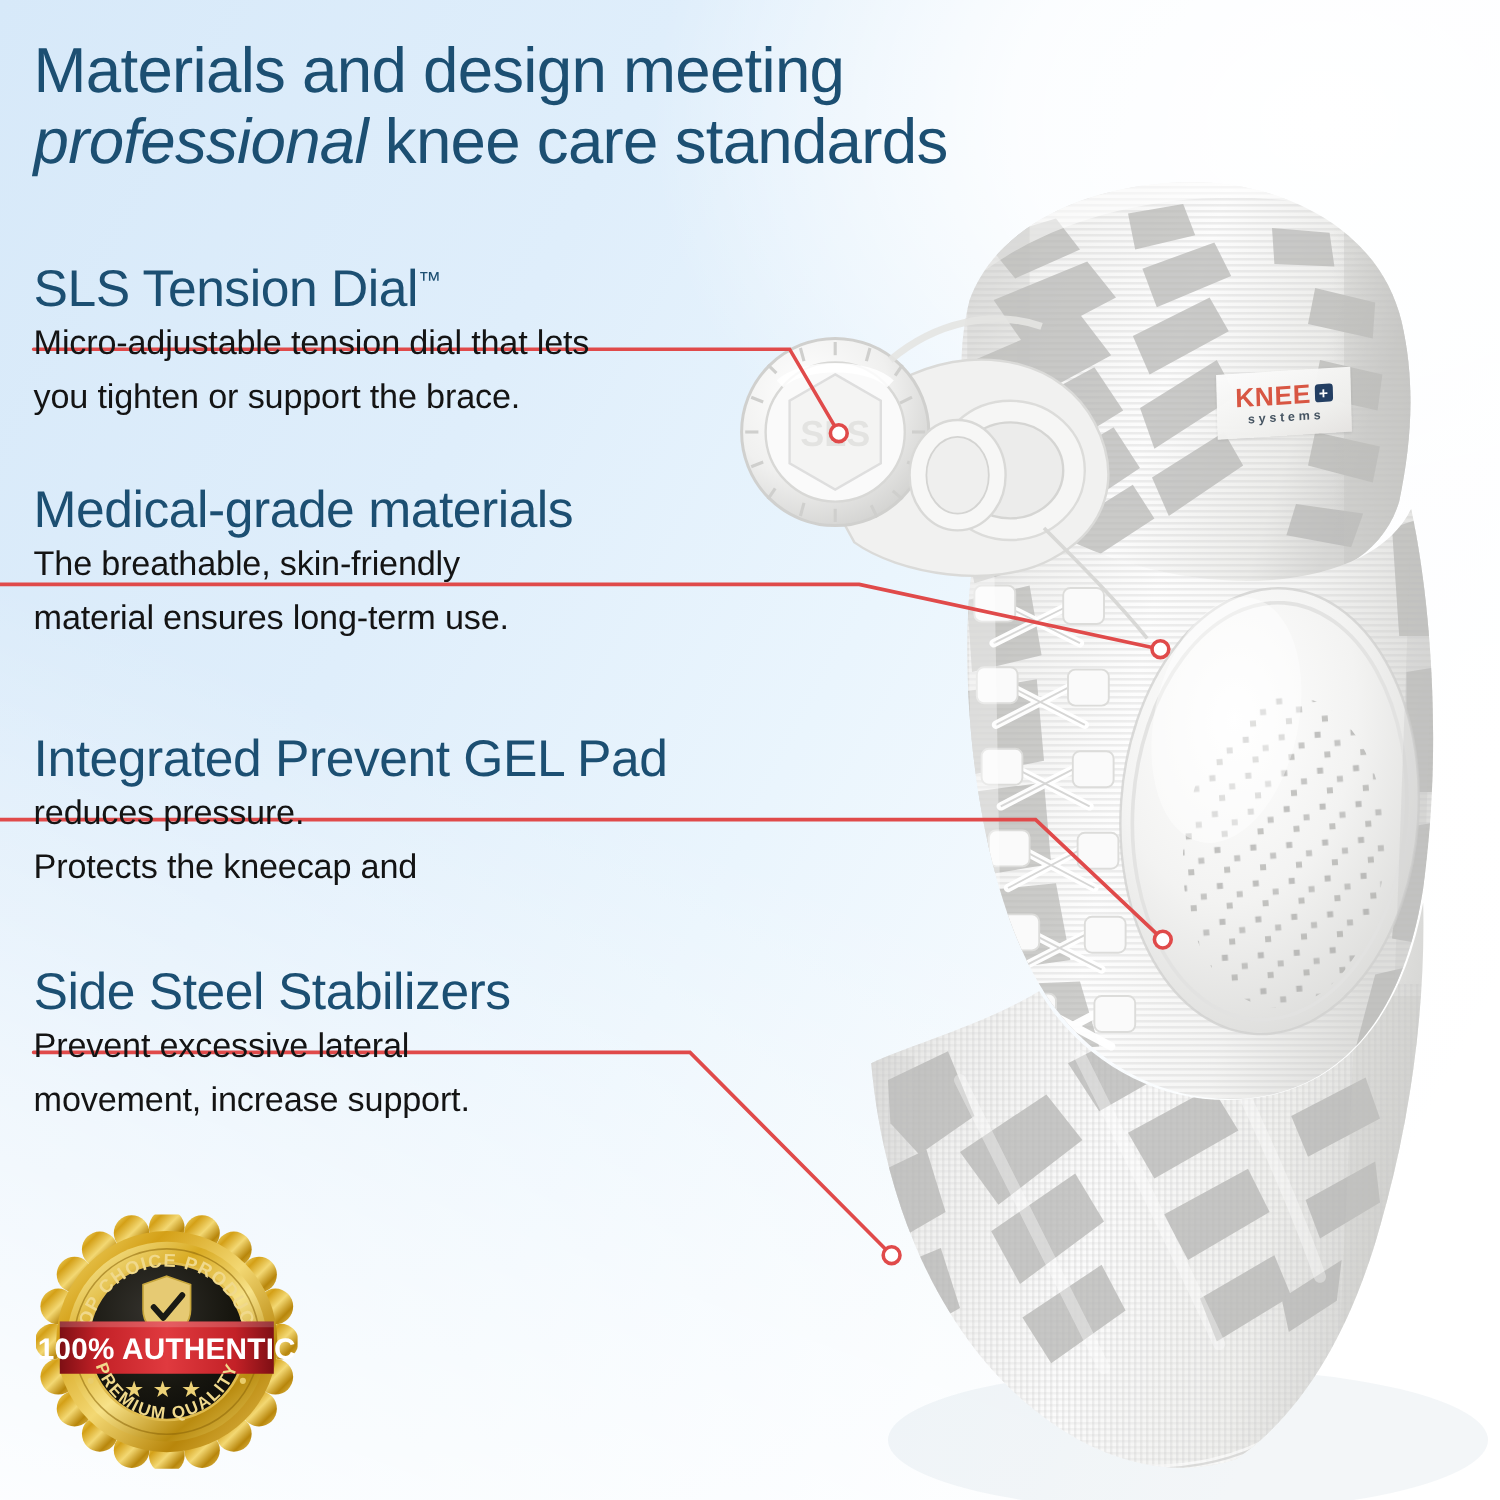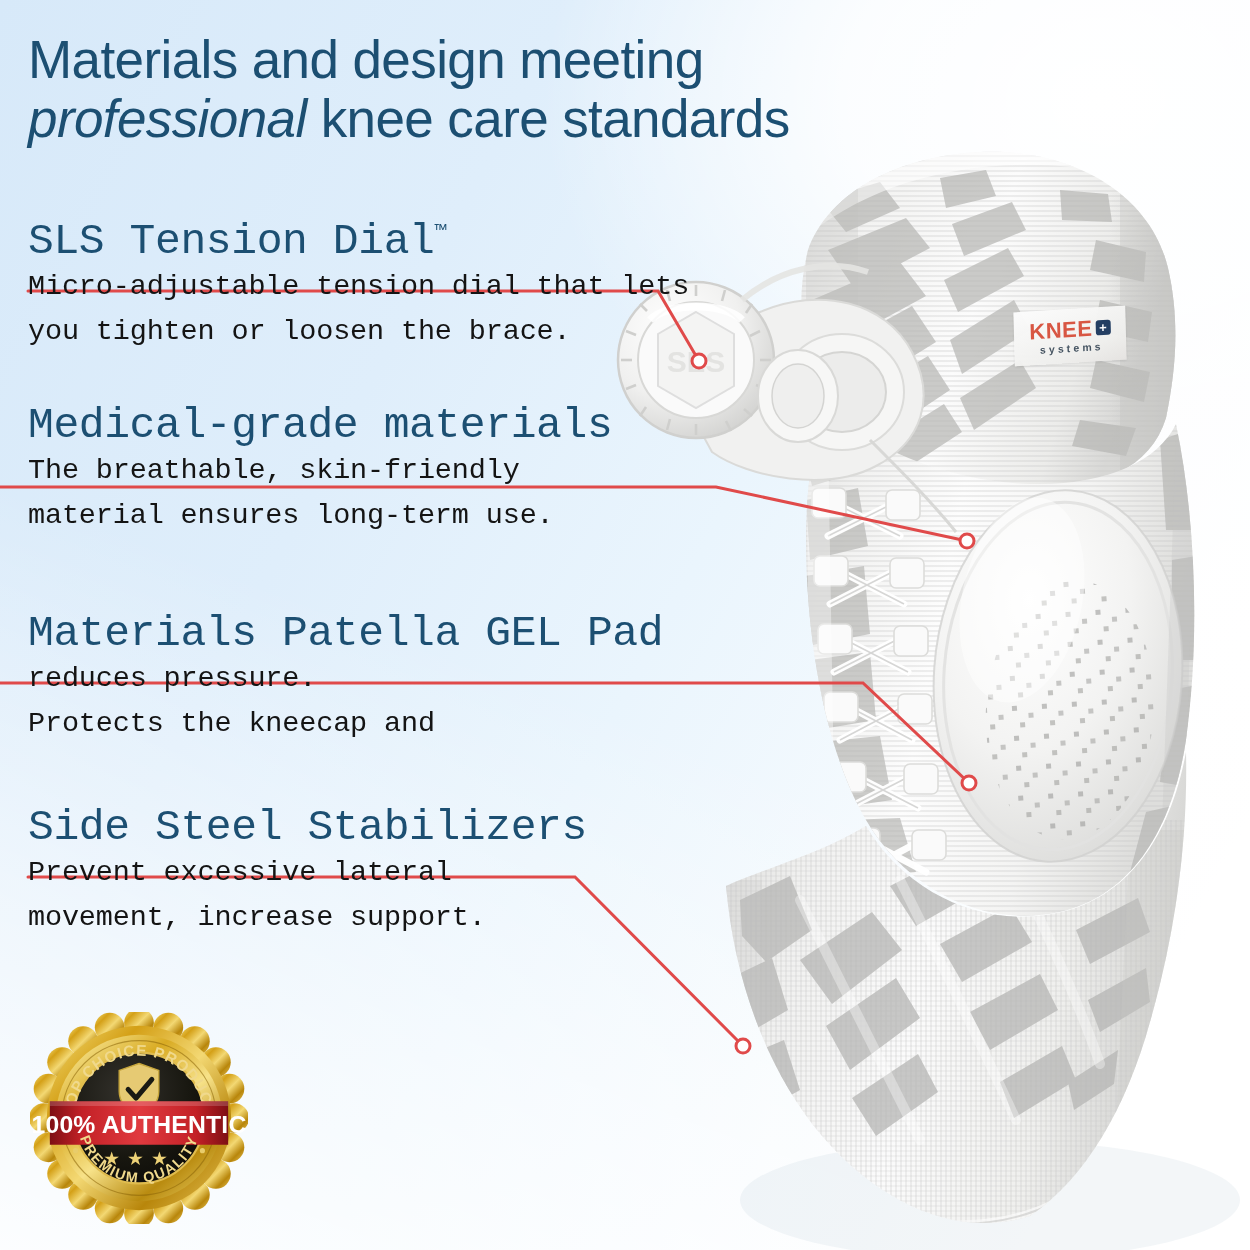--- a/index.html
+++ b/index.html
@@ -31,21 +31,21 @@
     font-size:53px;
     line-height:1.12;
     font-weight:400;
     letter-spacing:-0.6px;
     z-index:30;
   }
   #headline .ln2 { display:block; white-space:nowrap; }
   #headline em { font-style:italic; }
 
   
-  .feature { position:absolute; z-index:30;font-family:Liberation Mono, monospace; }
+  .feature { position:absolute; z-index:30; }
   .feat-title {
     color:#1c4f72;
     font-size:43px;
     font-weight:400;
     line-height:1.05;
     letter-spacing:-0.4px;
     white-space:nowrap;
   }
   .feat-title sup { font-size:0.45em; vertical-align:super; letter-spacing:0; }
   .feat-desc {
@@ -393,34 +393,34 @@
 
 <h1 id="headline">
   <span>Materials and design meeting</span>
   <span class="ln2"><em>professional</em><span style="display:inline"> knee care standards</span></span>
 </h1>
 
 <div class="feature" style="left:28px; top:219px;">
   <div class="feat-title"><span>SLS Tension Dial</span><sup>™</sup></div>
   <div class="feat-desc">
     <span>Micro-adjustable tension dial that lets</span>
-    <span>you tighten or loosen the brace.</span>
+    <span>you tighten or support the brace.</span>
   </div>
 </div>
 
 <div class="feature" style="left:28px; top:403px;">
   <div class="feat-title"><span>Medical-grade materials</span><sup></sup></div>
   <div class="feat-desc">
     <span>The breathable, skin-friendly</span>
     <span>material ensures long-term use.</span>
   </div>
 </div>
 
 <div class="feature" style="left:28px; top:611px;">
-  <div class="feat-title"><span>Materials Patella GEL Pad</span><sup></sup></div>
+  <div class="feat-title"><span>Integrated Prevent GEL Pad</span><sup></sup></div>
   <div class="feat-desc">
     <span>reduces pressure.</span>
     <span>Protects the kneecap and</span>
   </div>
 </div>
 
 <div class="feature" style="left:28px; top:805px;">
   <div class="feat-title"><span>Side Steel Stabilizers</span><sup></sup></div>
   <div class="feat-desc">
     <span>Prevent excessive lateral</span>

